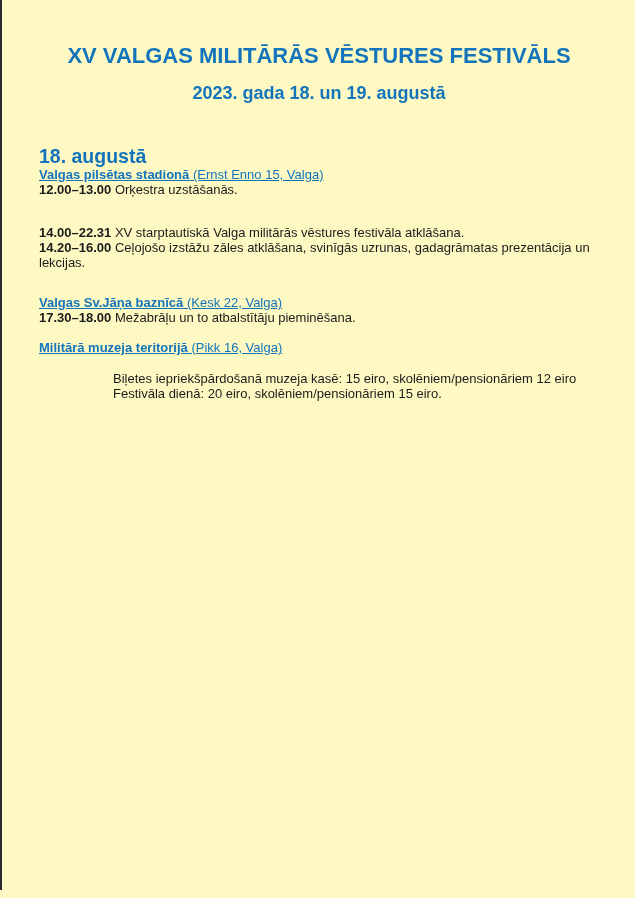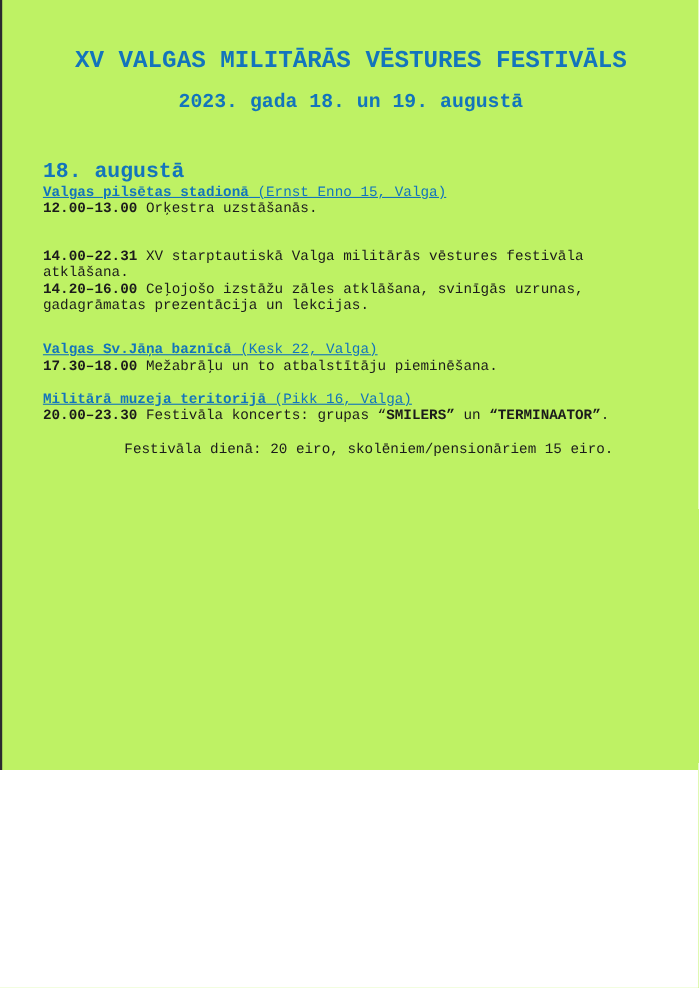--- a/index.html
+++ b/index.html
@@ -1,22 +1,22 @@
 <!DOCTYPE html>
 <html><head>
 <meta charset="utf-8">
 <style>
   html, body { margin: 0; padding: 0; background: #fff; }
   .page {
     position: relative;
     width: 635px;
-    height: 700px;
-    background: #bef264;
+    height: 898px;
+    background: #fef9c3;
     overflow: hidden;
-    font-family: Liberation Mono, monospace;
+    font-family: Liberation Sans, sans-serif;
     color: #1b1b1b;
     --accent: #1374BC;
   }
   .left-rule {
     position: absolute;
     left: 0; top: 0;
     width: 2px; height: 890px;
     background: #2b2b2e;
   }
   .content { padding: 0 36px 0 39px; }
@@ -91,21 +91,21 @@
       <p class="event"><span class="b">14.20–16.00</span><span> Ceļojošo izstāžu zāles atklāšana, svinīgās uzrunas, gadagrāmatas prezentācija un lekcijas.</span></p>
     </section>
 
     <section class="sec-3">
       <div class="venue-line"><span class="venue-name">Valgas Sv.Jāņa baznīcā</span><span class="venue-addr"> (Kesk 22, Valga)</span></div>
       <p class="event"><span class="b">17.30–18.00</span><span> Mežabrāļu un to atbalstītāju pieminēšana.</span></p>
     </section>
 
     <section class="sec-4">
       <div class="venue-line"><span class="venue-name">Militārā muzeja teritorijā</span><span class="venue-addr"> (Pikk 16, Valga)</span></div>
-      <p class="event"><span class="b">20.00–23.30</span><span> Festivāla koncerts: grupas “</span><span class="b">SMILERS”</span><span> un </span><span class="b">“TERMINAATOR”</span><span>.</span></p>
     </section>
 
     <div class="tickets">
+      <div>Biļetes iepriekšpārdošanā muzeja kasē: 15 eiro, skolēniem/pensionāriem 12 eiro</div>
       <div>Festivāla dienā: 20 eiro, skolēniem/pensionāriem 15 eiro.</div>
     </div>
 
   </div>
 </div>
 
 </body></html>

